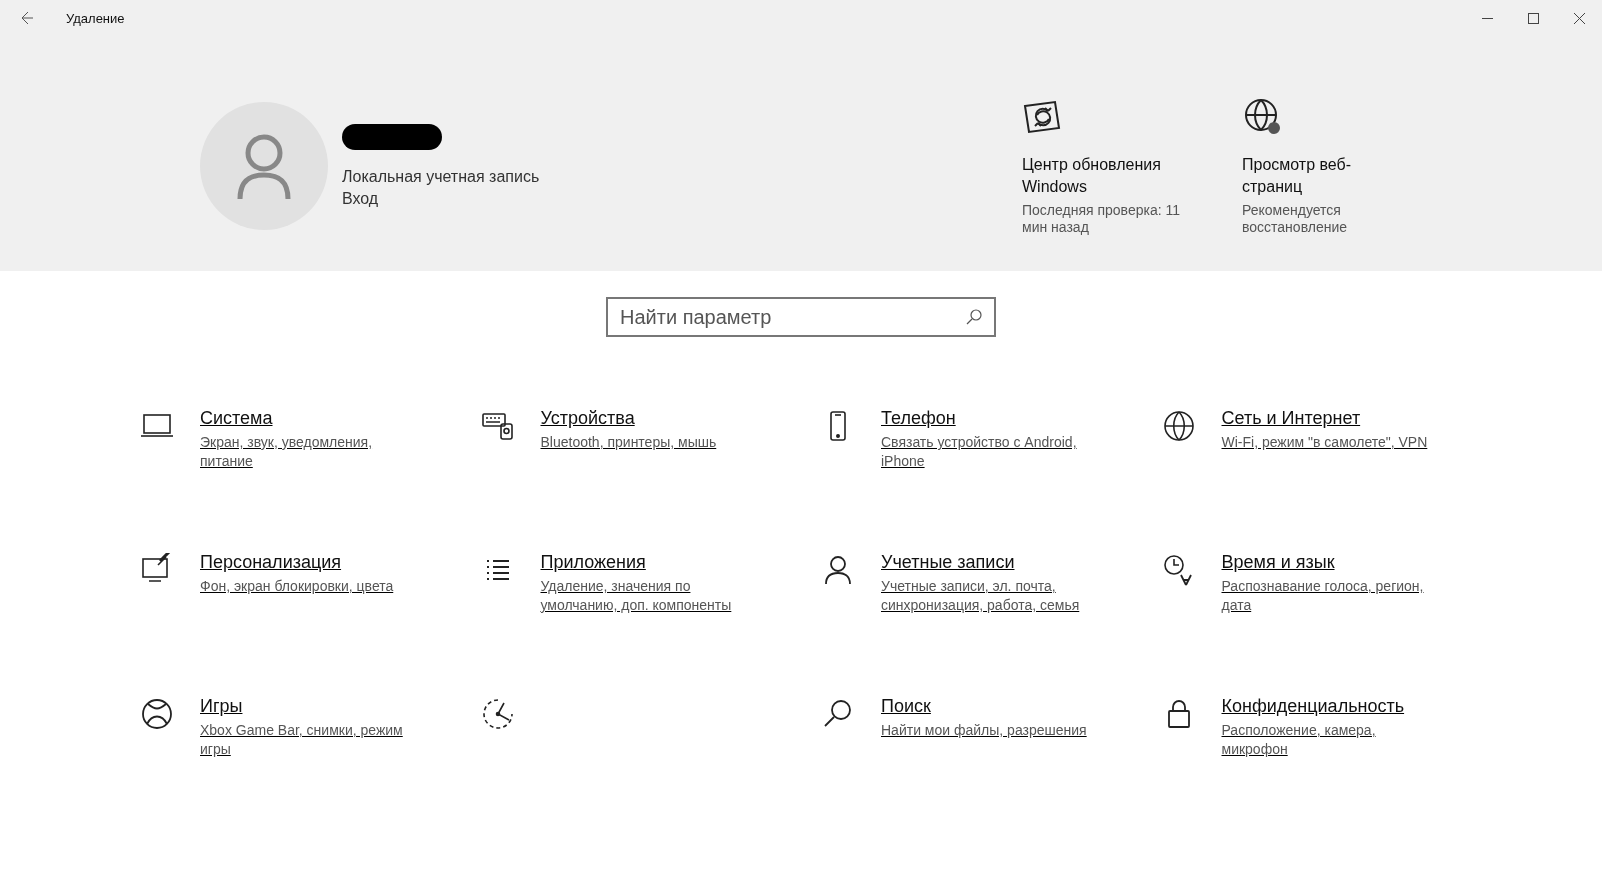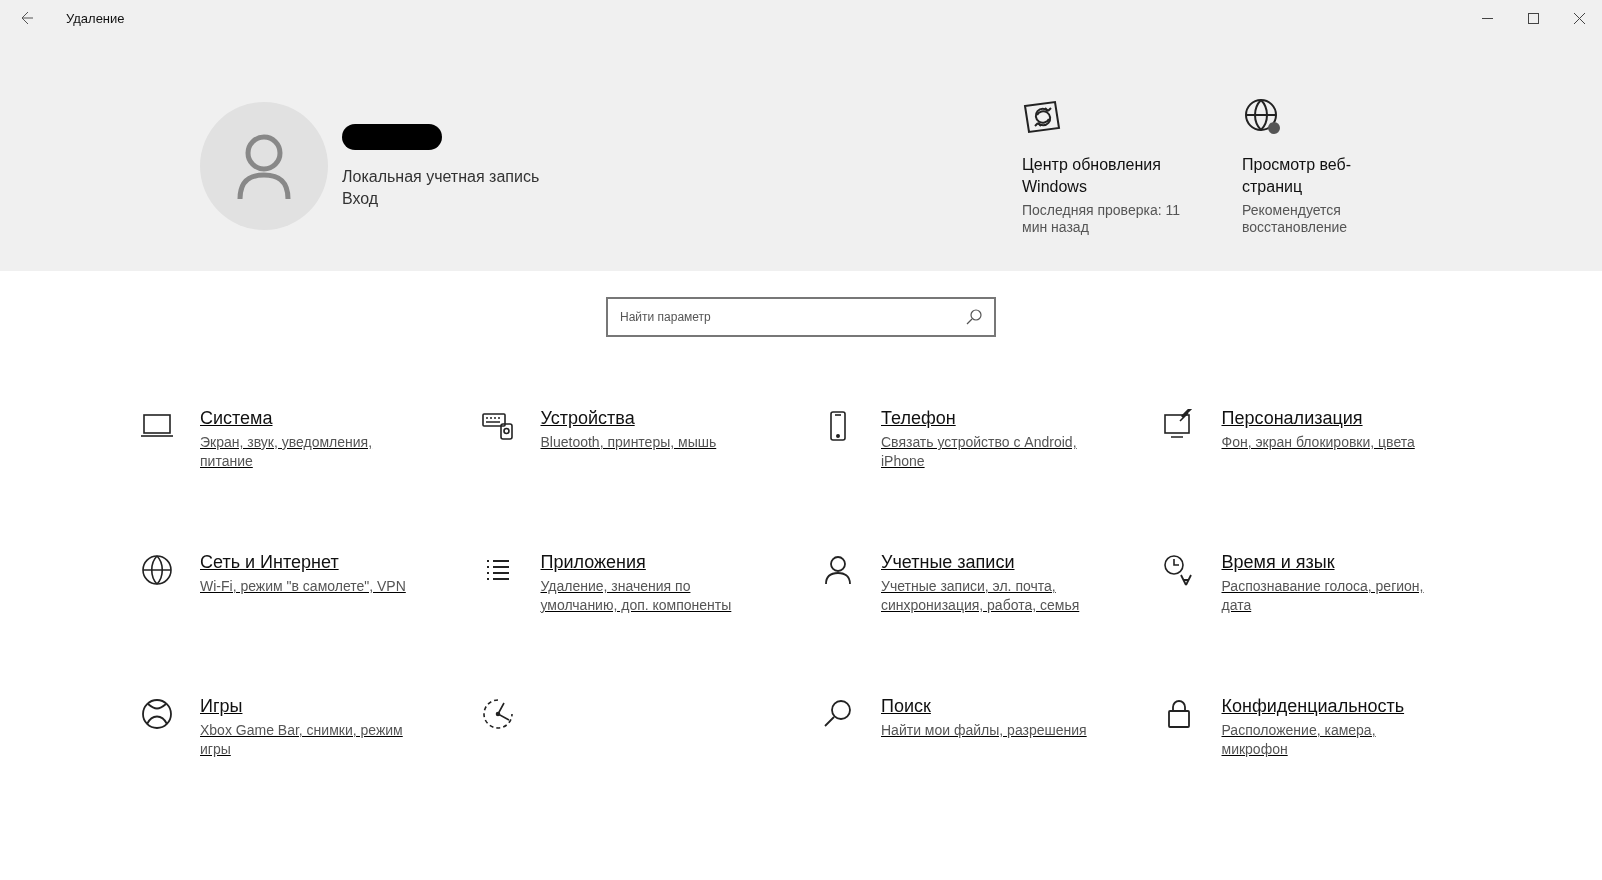--- a/index.html
+++ b/index.html
@@ -21,21 +21,21 @@
   .account-text .signin { font-size: 16px; color: #333; margin-top: 4px; }
   .status-cards { margin-left: auto; display: flex; gap: 60px; padding-top: 0; justify-content: center; }
   .card { width: 160px; }
   .card-icon { height: 48px; color: #222; }
   .card-title { font-size: 16px; color: #111; margin-top: 10px; line-height: 22px; }
   .card-sub { font-size: 14px; color: #555; margin-top: 4px; line-height: 17px; }
 
   
   .search-wrap { display: flex; justify-content: center; padding: 26px 0 30px 0; background: #fff; }
   .search { width: 390px; height: 40px; border: 2px solid #777; display: flex; align-items: center; padding: 0 12px; }
-  .search input { flex: 1; border: none; outline: none; font-size: 12px; color: #1d4ed8; background: transparent; }
+  .search input { flex: 1; border: none; outline: none; font-size: 20px; color: #1d4ed8; background: transparent; }
   .search input::placeholder { color: #555; }
   .search .mag { color: #555; }
 
   
   .grid-wrap { padding: 40px 140px 0 140px; }
   .grid { display: grid; grid-template-columns: repeat(4, 1fr); column-gap: 40px; row-gap: 80px; }
   .tile { display: flex; gap: 20px; cursor: default; text-decoration: underline; }
   .tile-icon { width: 40px; color: #222; flex-shrink: 0; padding-top: 2px; }
   .tile-body .ttitle { font-size: 18px; color: #111; line-height: 22px; }
   .tile-body .tdesc { font-size: 14px; color: #555; margin-top: 4px; line-height: 19px; max-width: 210px; }
@@ -167,47 +167,47 @@
       </div>
       <div class="tile-body">
         <div class="ttitle">Телефон</div>
         <div class="tdesc">Связать устройство с Android, iPhone</div>
       </div>
     </div>
 
     <div class="tile">
       <div class="tile-icon">
         <svg width="34" height="34" viewBox="0 0 34 34" fill="none" stroke="#222" stroke-width="1.6">
+            <circle cx="17" cy="17" r="14"></circle>
+            <path d="M3 17 H31 M17 3 C10 10 10 24 17 31 M17 3 C24 10 24 24 17 31"></path>
+          </svg>
+      </div>
+      <div class="tile-body">
+        <div class="ttitle">Сеть и Интернет</div>
+        <div class="tdesc">Wi-Fi, режим "в самолете", VPN</div>
+      </div>
+    </div>
+
+    <div class="tile">
+      <div class="tile-icon">
+        <svg width="34" height="34" viewBox="0 0 34 34" fill="none" stroke="#222" stroke-width="1.6">
             <rect x="3" y="6" width="24" height="18"></rect>
             <path d="M12 28 H18 M9 28 H21"></path>
             <path d="M20 8 L30 -2" stroke-width="3"></path>
             <path d="M18 12 L26 4"></path>
           </svg>
       </div>
       <div class="tile-body">
         <div class="ttitle">Персонализация</div>
         <div class="tdesc">Фон, экран блокировки, цвета</div>
       </div>
     </div>
 
     <div class="tile">
       <div class="tile-icon">
-        <svg width="34" height="34" viewBox="0 0 34 34" fill="none" stroke="#222" stroke-width="1.6">
-            <circle cx="17" cy="17" r="14"></circle>
-            <path d="M3 17 H31 M17 3 C10 10 10 24 17 31 M17 3 C24 10 24 24 17 31"></path>
-          </svg>
-      </div>
-      <div class="tile-body">
-        <div class="ttitle">Сеть и Интернет</div>
-        <div class="tdesc">Wi-Fi, режим "в самолете", VPN</div>
-      </div>
-    </div>
-
-    <div class="tile">
-      <div class="tile-icon">
         <svg width="34" height="34" viewBox="0 0 34 34" fill="none" stroke="#222" stroke-width="1.8">
             <path d="M6 8 H8 M12 8 H28 M6 14 H8 M12 14 H28 M6 20 H8 M12 20 H28 M6 26 H8 M12 26 H28"></path>
           </svg>
       </div>
       <div class="tile-body">
         <div class="ttitle">Приложения</div>
         <div class="tdesc">Удаление, значения по умолчанию, доп. компоненты</div>
       </div>
     </div>
 

